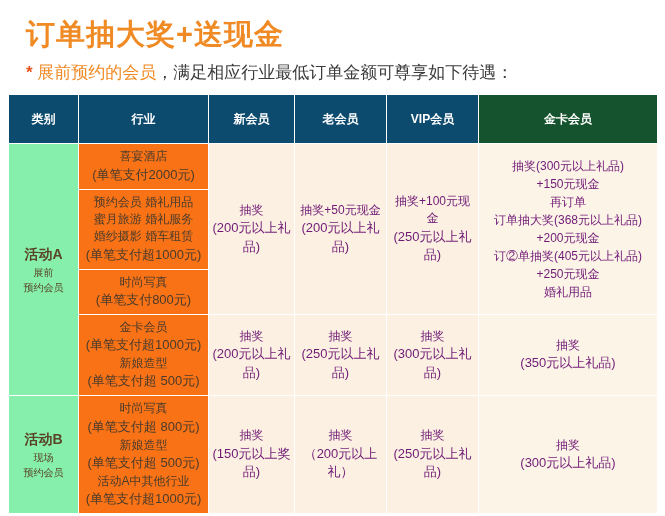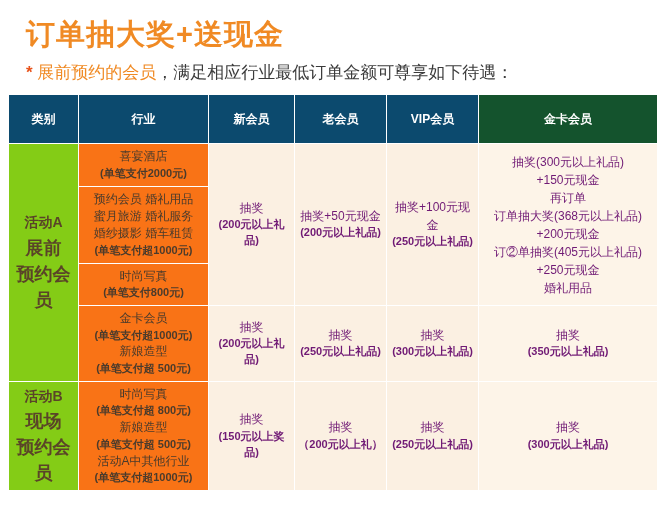--- a/index.html
+++ b/index.html
@@ -62,54 +62,53 @@
     color: #ffffff;
     font-size: 15px;
     font-weight: bold;
     height: 40px;
     border: 1px solid #ffffff;
   }
   thead th.h-dark {
     background: #14532d;
   }
   td.cat {
-    background: #84cc16;
+    background: #86efac;
     font-size: 13px;
     color: #5a4428;
     font-weight: bold;
     line-height: 1.6;
   }
   td.cat .cat-main {
     font-size: 14px;
     font-weight: bold;
     display: block;
     margin-bottom: 2px;
   }
   td.cat .cat-sub {
-    font-size: 18px;
-    font-weight: bold;
+    font-size: 10px;
+    font-weight: normal;
     display: block;
   }
   td.ind {
     background: #f97316;
     color: #4a3b2c;
     font-size: 12px;
   }
   td.val {
     background: #fbf0e2;
     color: #701a75;
     font-size: 12px;
   }
   td.val-gold {
     background: #fdf4e8;
   }
   .line-sm {
-    font-size: 11px;
-    display: block;
-    font-weight: bold;
+    font-size: 13px;
+    display: block;
   }
   .cell-lines span {
     display: block;
   }
   .gold-block span {
     display: block;
     line-height: 1.5;
   }
   .colw-cat { width: 70px; }
   .colw-ind { width: 130px; }

